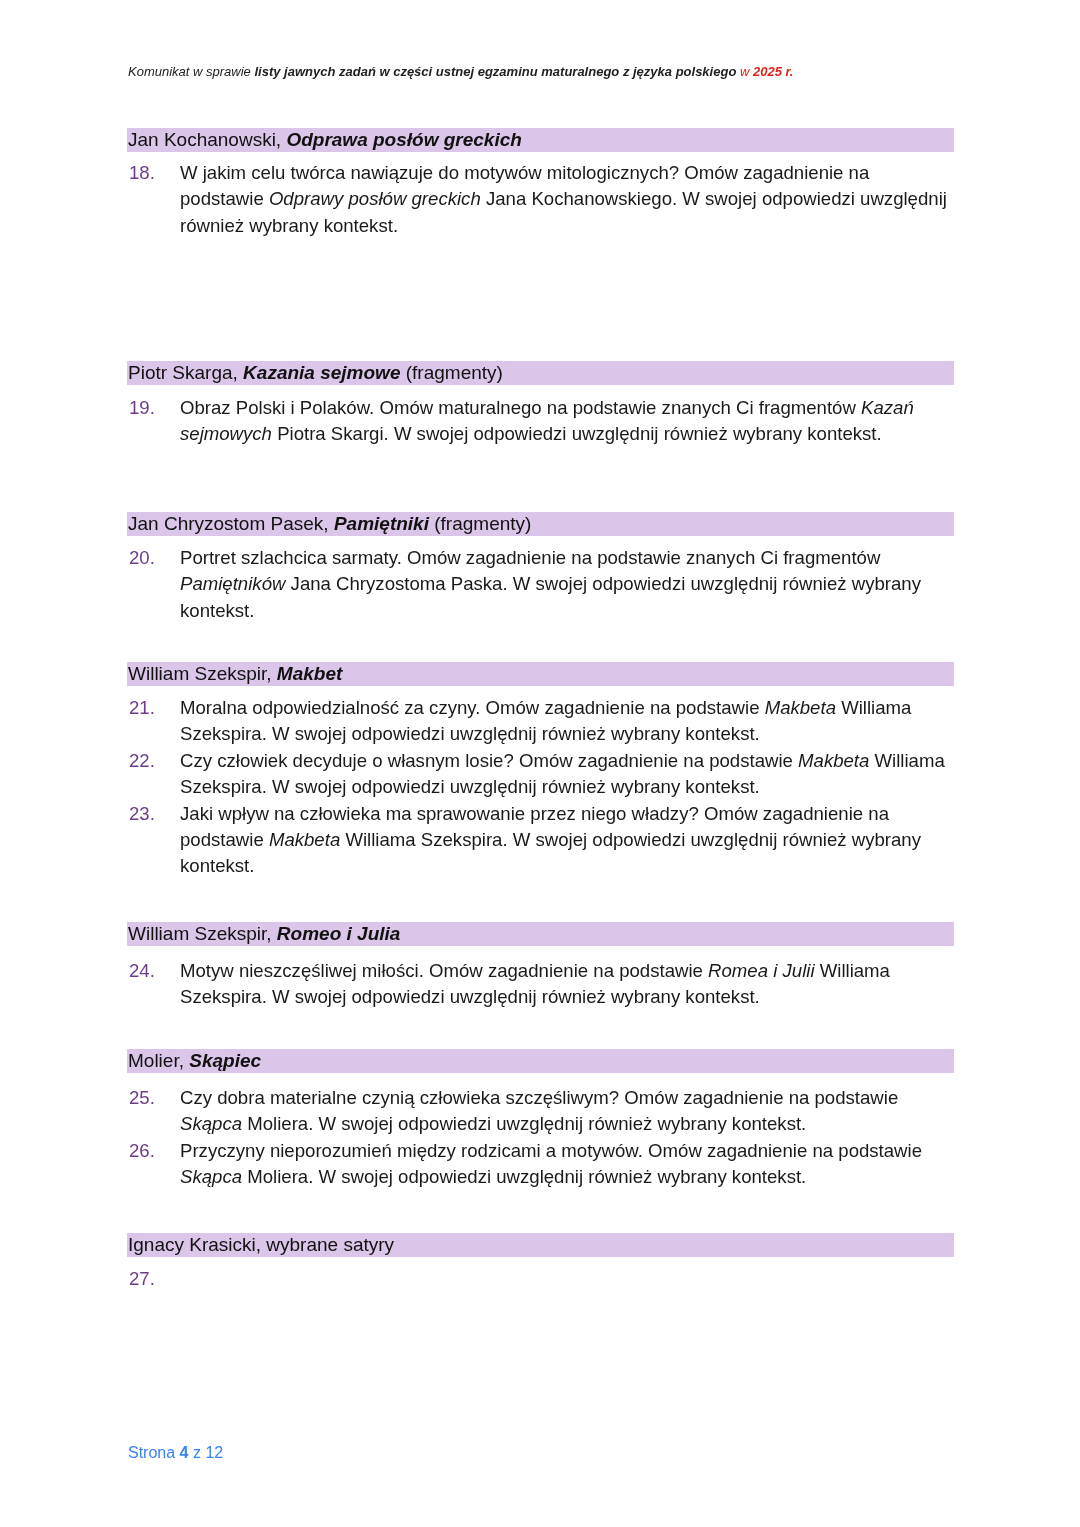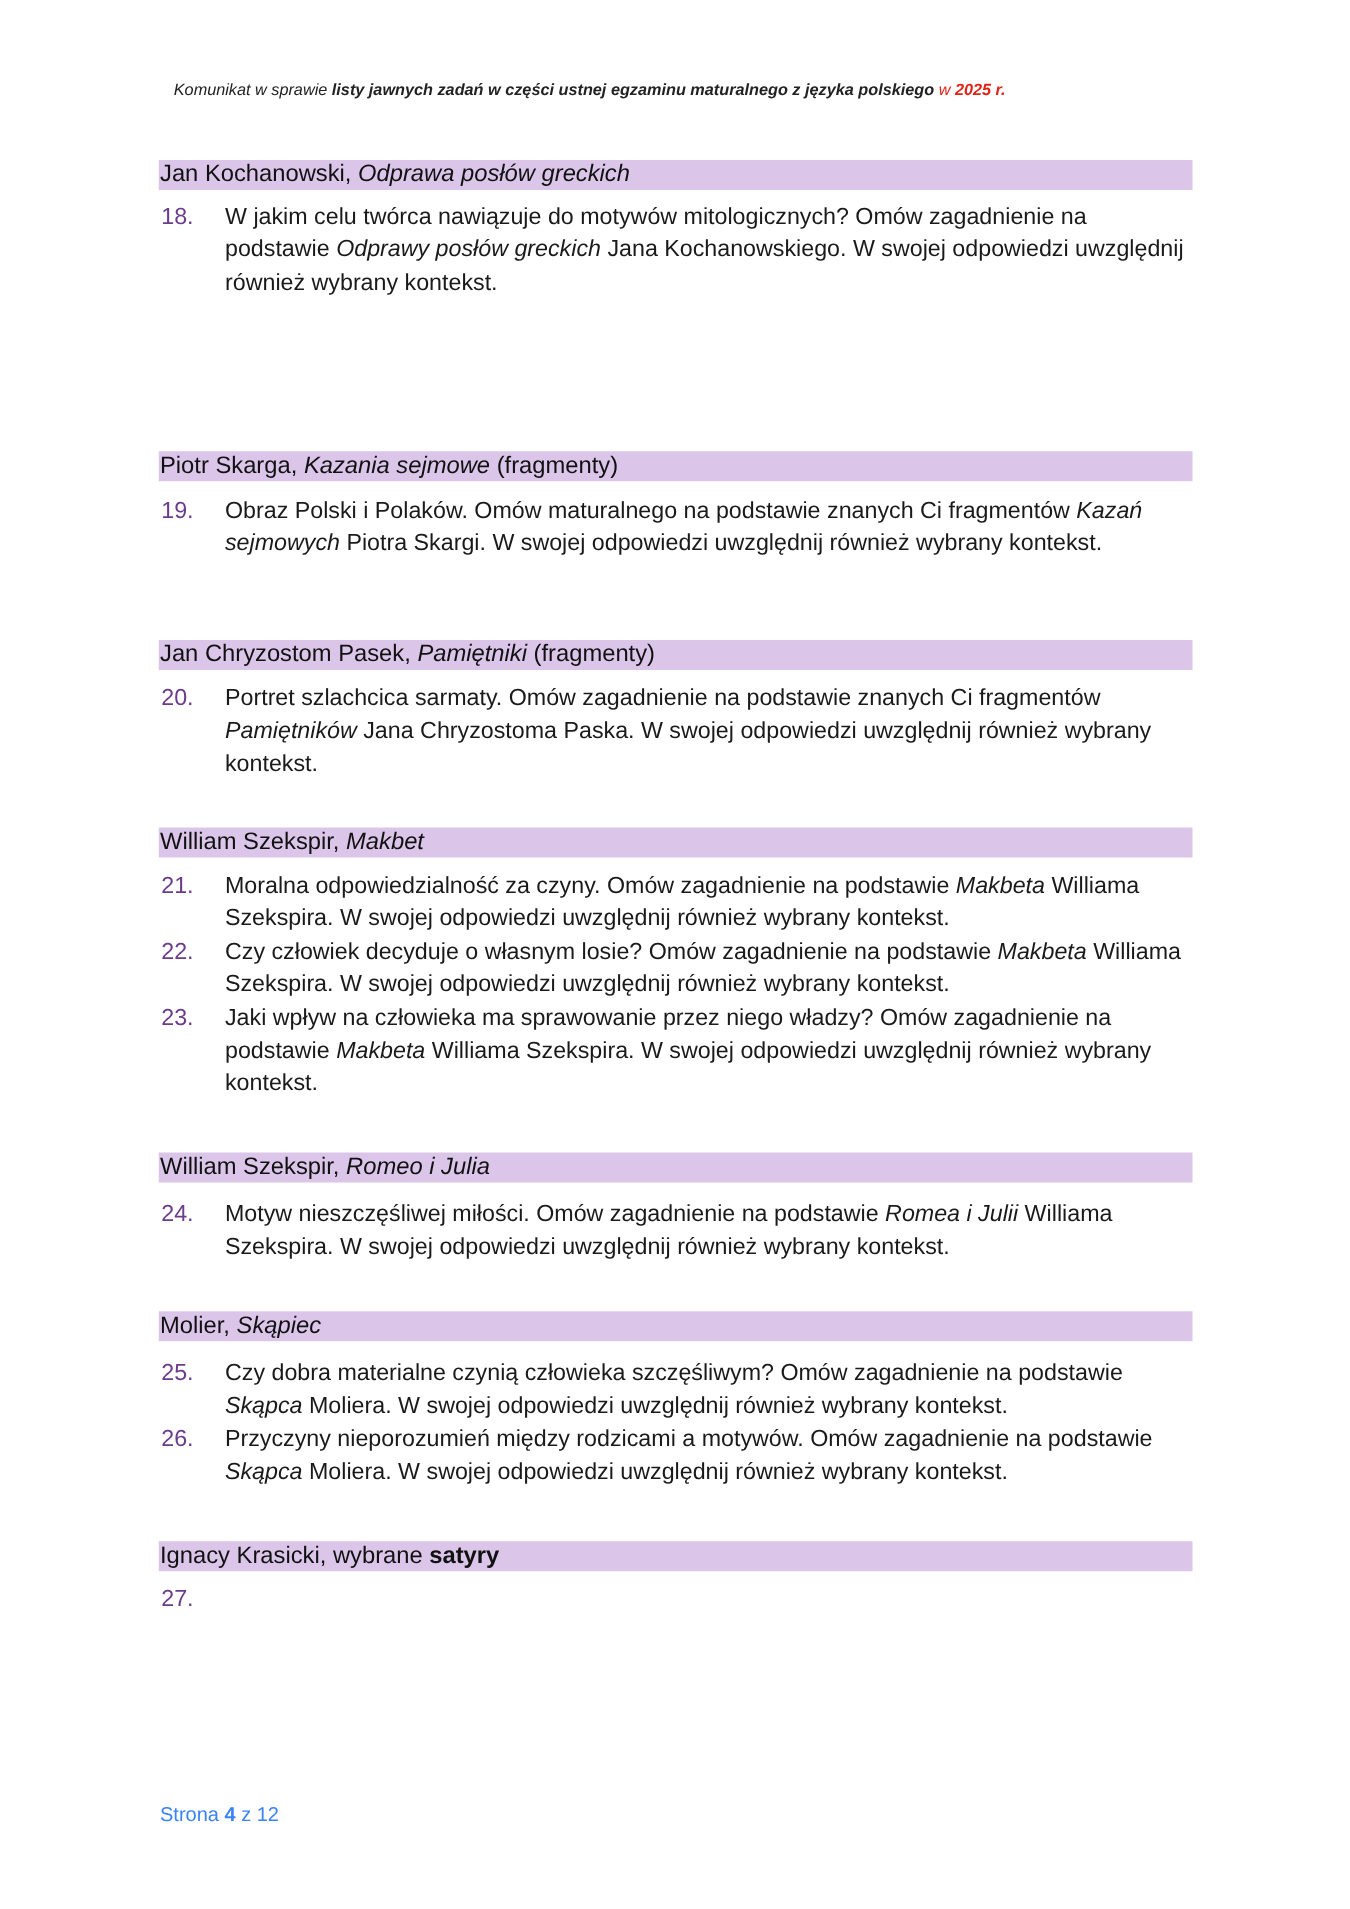--- a/index.html
+++ b/index.html
@@ -1,24 +1,24 @@
 <!DOCTYPE html>
 <html><head>
 <meta charset="utf-8">
 <style>
   html, body { margin: 0; padding: 0; background: #ffffff; }
   body { width: 1080px; height: 1527px; position: relative; overflow: hidden;
          font-family: "Liberation Sans", sans-serif; color: #1a1a1a; }
-  .doc-header { position: absolute; left: 128px; top: 64px; font-size: 13px; font-style: italic; color: #222; margin-left: 11px; }
+  .doc-header { position: absolute; left: 128px; top: 64px; font-size: 13px; font-style: italic; color: #222; }
   .doc-header b { font-weight: bold; }
   .doc-header .red { color: #e2231a; }
   .section { position: absolute; left: 127px; width: 827px; }
   .bar { background: #dbc6ea; height: 24px; line-height: 24px; font-size: 19px; padding-left: 1px; color: #111; }
-  .bar i { font-style: italic; font-weight: normal; }
-  .bar b { font-weight: bold; }
+  .bar i { font-style: italic; font-weight: bold; }
+  .bar b { font-weight: normal; }
   .item { position: relative; font-size: 18.6px; line-height: 26.4px; padding-left: 53px; }
   .item .num { position: absolute; left: 2px; top: 0; color: #6c3c8c; }
   .item i { font-style: italic; }
   .footer { position: absolute; left: 128px; top: 1444px; font-size: 16px; color: #3b82f6; }
   .footer b { font-weight: bold; }
 </style>
 </head>
 <body>
 
 <div class="doc-header"><span>Komunikat w sprawie </span><b>listy jawnych zadań w części ustnej egzaminu maturalnego z języka polskiego</b><span class="red"> w </span><b class="red">2025 r.</b></div>

